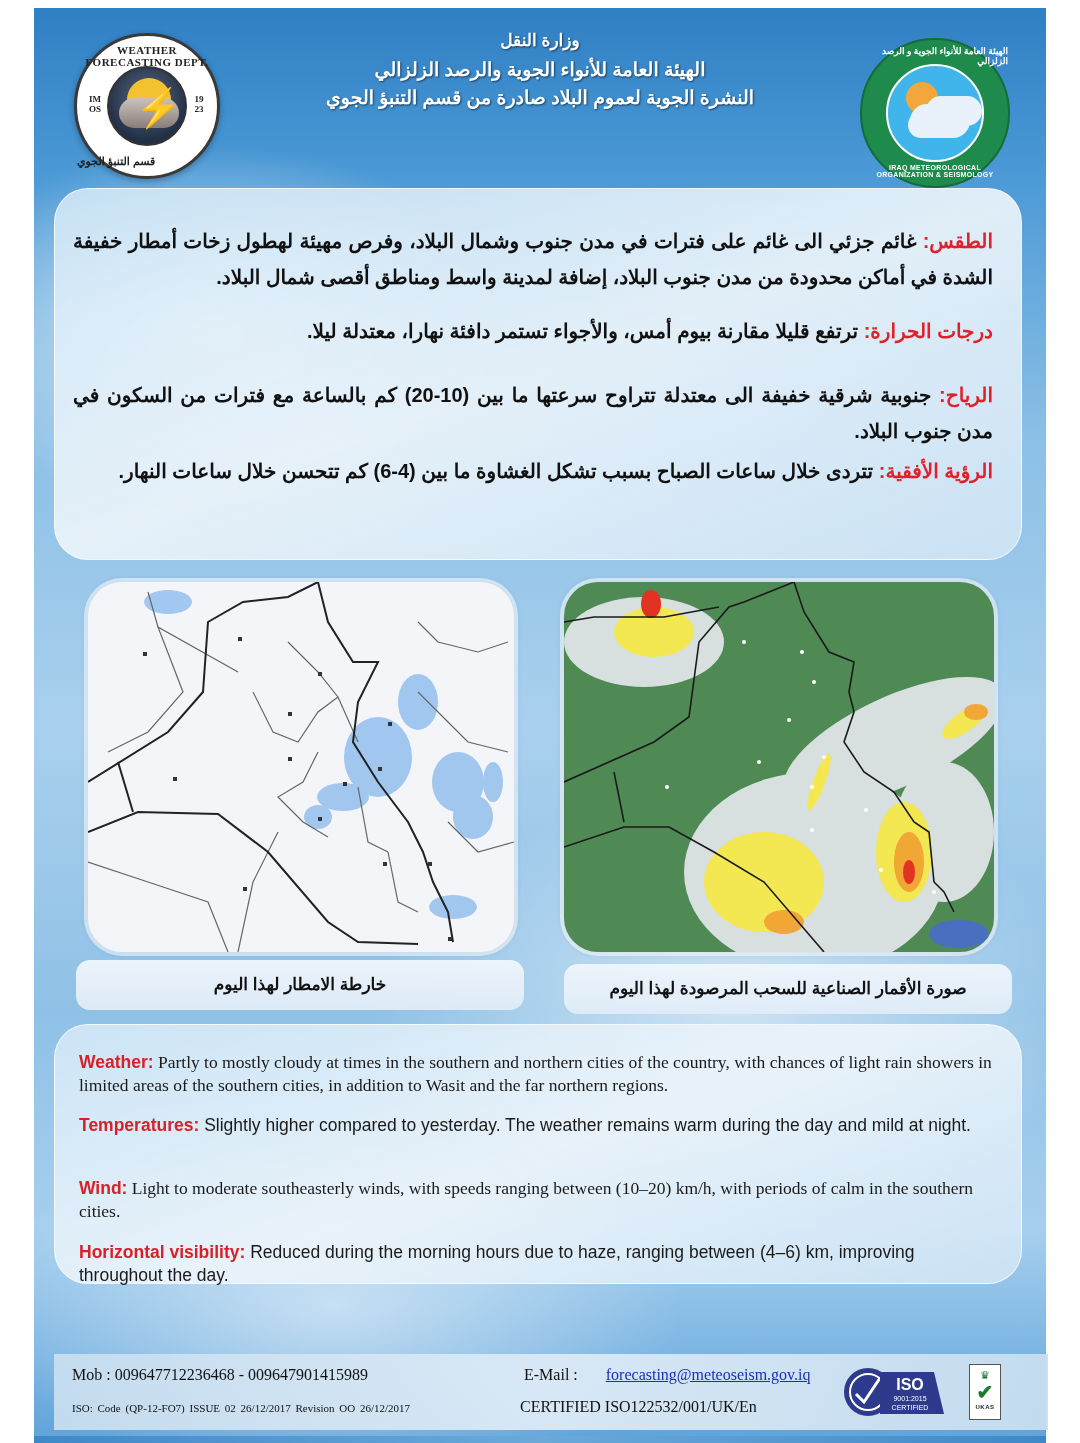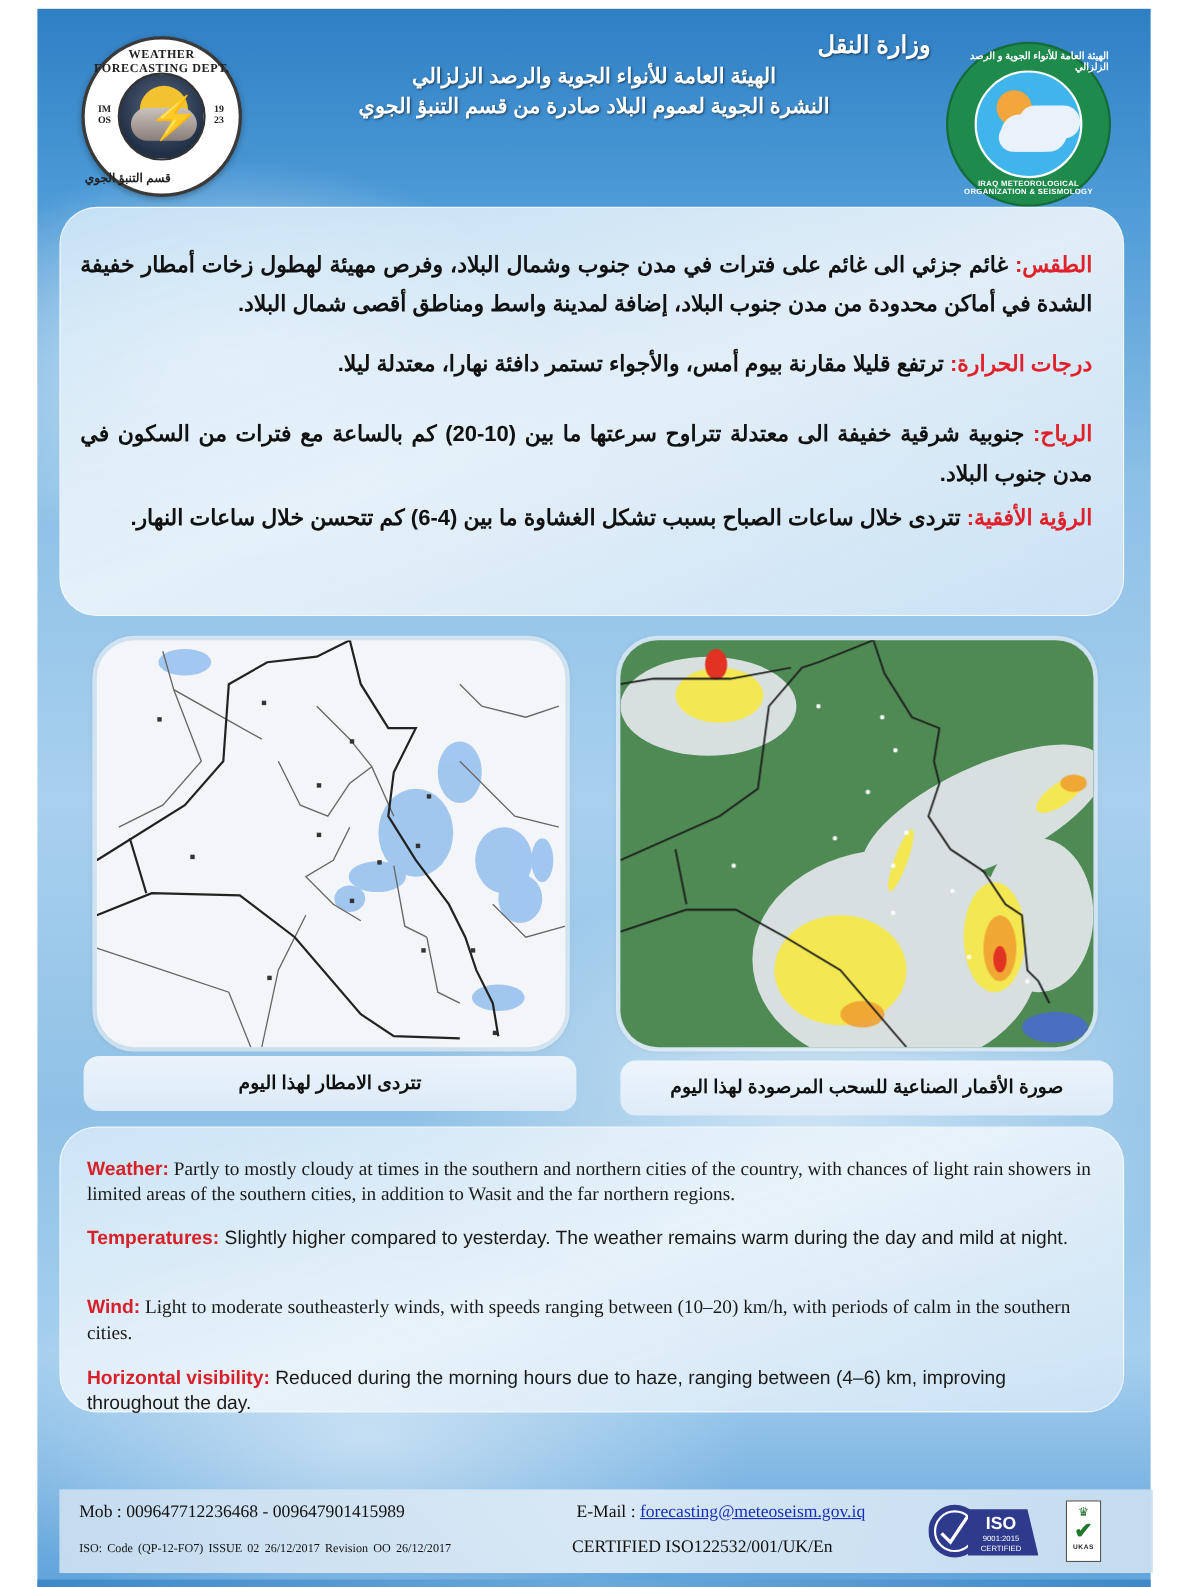--- a/index.html
+++ b/index.html
@@ -77,21 +77,21 @@
   }
   .logo-right .ring-text-bottom {
     position: absolute; left: 0; bottom: 8px; width: 100%; text-align: center;
     font-size: 7px; color: #ffffff; font-weight: bold; letter-spacing: 0.3px;
   }
 
   .header-titles {
     position: absolute; left: 200px; top: 18px; width: 612px; text-align: center; direction: rtl;
     color: #ffffff; font-weight: bold; text-shadow: 1px 1px 2px rgba(0,0,0,0.55);
   }
-  .header-titles .t1 { font-size: 22px; line-height: 30px; text-align: right; }
+  .header-titles .t1 { font-size: 17px; line-height: 30px; }
   .header-titles .t2 { font-size: 19px; line-height: 28px; }
   .header-titles .t3 { font-size: 19px; line-height: 28px; }
   .header-titles .t4 { font-size: 24px; line-height: 34px; font-family: "Liberation Serif", serif; }
 
   
   .panel {
     position: absolute; border-radius: 34px;
     background: linear-gradient(160deg, rgba(214,234,248,0.85), rgba(236,244,250,0.92) 50%, rgba(210,230,246,0.85));
     border: 1px solid rgba(255,255,255,0.7);
   }
@@ -132,21 +132,21 @@
   .footer {
     position: absolute; left: 20px; top: 1346px; width: 994px; height: 76px;
     background: linear-gradient(90deg, rgba(200,222,240,0.95), rgba(220,234,246,0.95) 50%, rgba(200,222,240,0.95));
   }
   .footer .mob {
     position: absolute; left: 18px; top: 12px; font-family: "Liberation Serif", serif; font-size: 16px; color: #111; text-align: right;
   }
   .footer .email-label {
     position: absolute; left: 470px; top: 12px; font-family: "Liberation Serif", serif; font-size: 16px; color: #111;
   }
-  .footer .email-link { color: #1a2fb8; text-decoration: underline; }
+  .footer .email-link { color: #1a2fb8; text-decoration: underline; margin-left: 24px; }
   .footer .iso-code {
     position: absolute; left: 18px; top: 48px; font-family: "Liberation Serif", serif; font-size: 11px; color: #111; word-spacing: 2px;
   }
   .footer .certified {
     position: absolute; left: 466px; top: 44px; font-family: "Liberation Serif", serif; font-size: 16px; color: #111;
   }
   .iso-badge { position: absolute; left: 790px; top: 10px; width: 100px; height: 56px; }
   .ukas-badge {
     position: absolute; left: 915px; top: 10px; width: 32px; height: 56px; background: #ffffff; border: 1px solid #555;
     text-align: center;
@@ -248,21 +248,21 @@
         <rect x="255" y="200" width="4" height="4"></rect>
         <rect x="230" y="235" width="4" height="4"></rect>
         <rect x="85" y="195" width="4" height="4"></rect>
         <rect x="155" y="305" width="4" height="4"></rect>
         <rect x="340" y="280" width="4" height="4"></rect>
         <rect x="295" y="280" width="4" height="4"></rect>
         <rect x="360" y="355" width="4" height="4"></rect>
       </g>
     </svg>
   </div>
-  <div class="caption caption-rain">تتردى الامطار لهذا اليوم</div>
+  <div class="caption caption-rain">خارطة الامطار لهذا اليوم</div>
 
   <div class="map-frame map-sat">
     <svg width="430" height="370" viewBox="0 0 430 370">
       <g fill="#e3e7ec" opacity="0.92">
         <ellipse cx="250" cy="290" rx="130" ry="100"></ellipse>
         <ellipse cx="330" cy="160" rx="120" ry="45" transform="rotate(-25 330 160)"></ellipse>
         <ellipse cx="80" cy="60" rx="80" ry="45"></ellipse>
         <ellipse cx="380" cy="250" rx="50" ry="70"></ellipse>
       </g>
       <g fill="#f5e84a" opacity="0.95">

